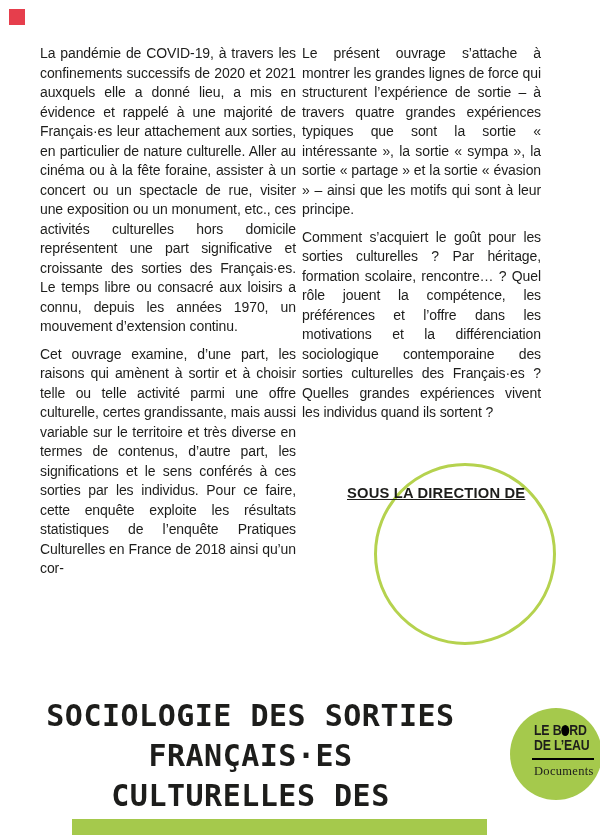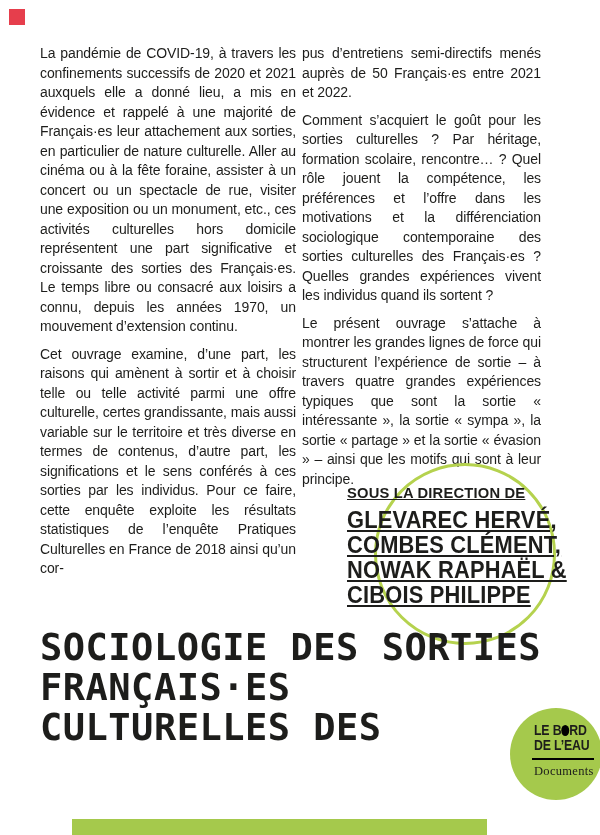--- a/index.html
+++ b/index.html
@@ -54,24 +54,24 @@
     letter-spacing:0.2px;white-space:nowrap;
   }
   
   .title{
     position:absolute;left:38px;top:612px;
     font-family:"DejaVu Sans Mono", monospace;
     font-weight:700;font-size:42px;line-height:44px;
     letter-spacing:1px;
   }
   .subtitle{
-    position:absolute;left:40px;top:628px;width:421px;
-    text-align:left;
+    position:absolute;left:40px;top:696px;width:421px;
+    text-align:center;
     font-family:"DejaVu Sans Mono", monospace;
-    font-weight:700;font-size:37px;line-height:40px;
+    font-weight:700;font-size:30px;line-height:40px;
     letter-spacing:0.5px;white-space:nowrap;
   }
   
   .publisher{
     position:absolute;left:510px;top:708px;width:92px;height:92px;
     border-radius:50%;background:var(--green);
     padding:15px 0 0 24px;
   }
   .pub-name{
     font-weight:700;font-size:14px;line-height:15px;
@@ -103,36 +103,29 @@
 <div class="page">
 
   <div class="corner-square"></div>
 
   <div class="columns">
     <div class="col left">
       <p>La pandémie de COVID-19, à travers les confinements successifs de 2020 et 2021 auxquels elle a donné lieu, a mis en évidence et rappelé à une majorité de Français·es leur attachement aux sorties, en particulier de nature culturelle. Aller au cinéma ou à la fête foraine, assister à un concert ou un spectacle de rue, visiter une exposition ou un monument, etc., ces activités culturelles hors domicile représentent une part significative et croissante des sorties des Français·es. Le temps libre ou consacré aux loisirs a connu, depuis les années 1970, un mouvement d’extension continu.</p>
       <p>Cet ouvrage examine, d’une part, les raisons qui amènent à sortir et à choisir telle ou telle activité parmi une offre culturelle, certes grandissante, mais aussi variable sur le territoire et très diverse en termes de contenus, d’autre part, les significations et le sens conférés à ces sorties par les individus. Pour ce faire, cette enquête exploite les résultats statistiques de l’enquête Pratiques Culturelles en France de 2018 ainsi qu’un cor-</p>
     </div>
     <div class="col right">
-      <p>pus d’entretiens semi-directifs menés auprès de 50 Français·es entre 2021 et 2022.</p>
+      <p>Le présent ouvrage s’attache à montrer les grandes lignes de force qui structurent l’expérience de sortie – à travers quatre grandes expériences typiques que sont la sortie « intéressante », la sortie « sympa », la sortie « partage » et la sortie « évasion » – ainsi que les motifs qui sont à leur principe.</p>
       <p>Comment s’acquiert le goût pour les sorties culturelles ? Par héritage, formation scolaire, rencontre… ? Quel rôle jouent la compétence, les préférences et l’offre dans les motivations et la différenciation sociologique contemporaine des sorties culturelles des Français·es ? Quelles grandes expériences vivent les individus quand ils sortent ?</p>
-      <p>Le présent ouvrage s’attache à montrer les grandes lignes de force qui structurent l’expérience de sortie – à travers quatre grandes expériences typiques que sont la sortie « intéressante », la sortie « sympa », la sortie « partage » et la sortie « évasion » – ainsi que les motifs qui sont à leur principe.</p>
     </div>
   </div>
 
   <div class="authors-circle"></div>
 
   <div class="authors">
     <div class="kicker">SOUS LA DIRECTION DE</div>
-    <div class="names">
-      <div>GLEVAREC HERVÉ,</div>
-      <div>COMBES CLÉMENT,</div>
-      <div>NOWAK RAPHAËL &amp;</div>
-      <div>CIBOIS PHILIPPE</div>
-    </div>
   </div>
 
 
   <div class="subtitle">
     <div>SOCIOLOGIE DES SORTIES</div>
     <div>FRANÇAIS·ES</div>
     <div>CULTURELLES DES</div>
   </div>
 
   <div class="publisher">

